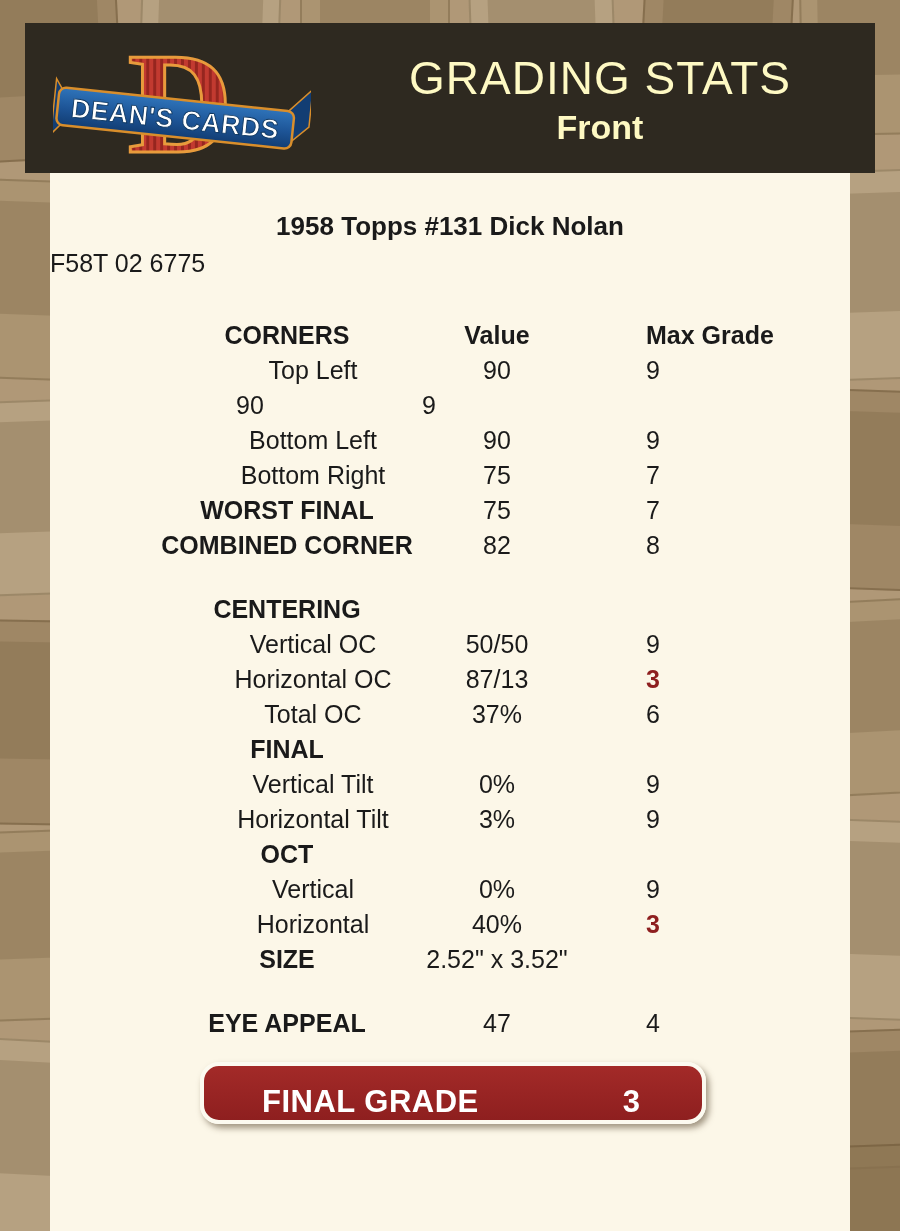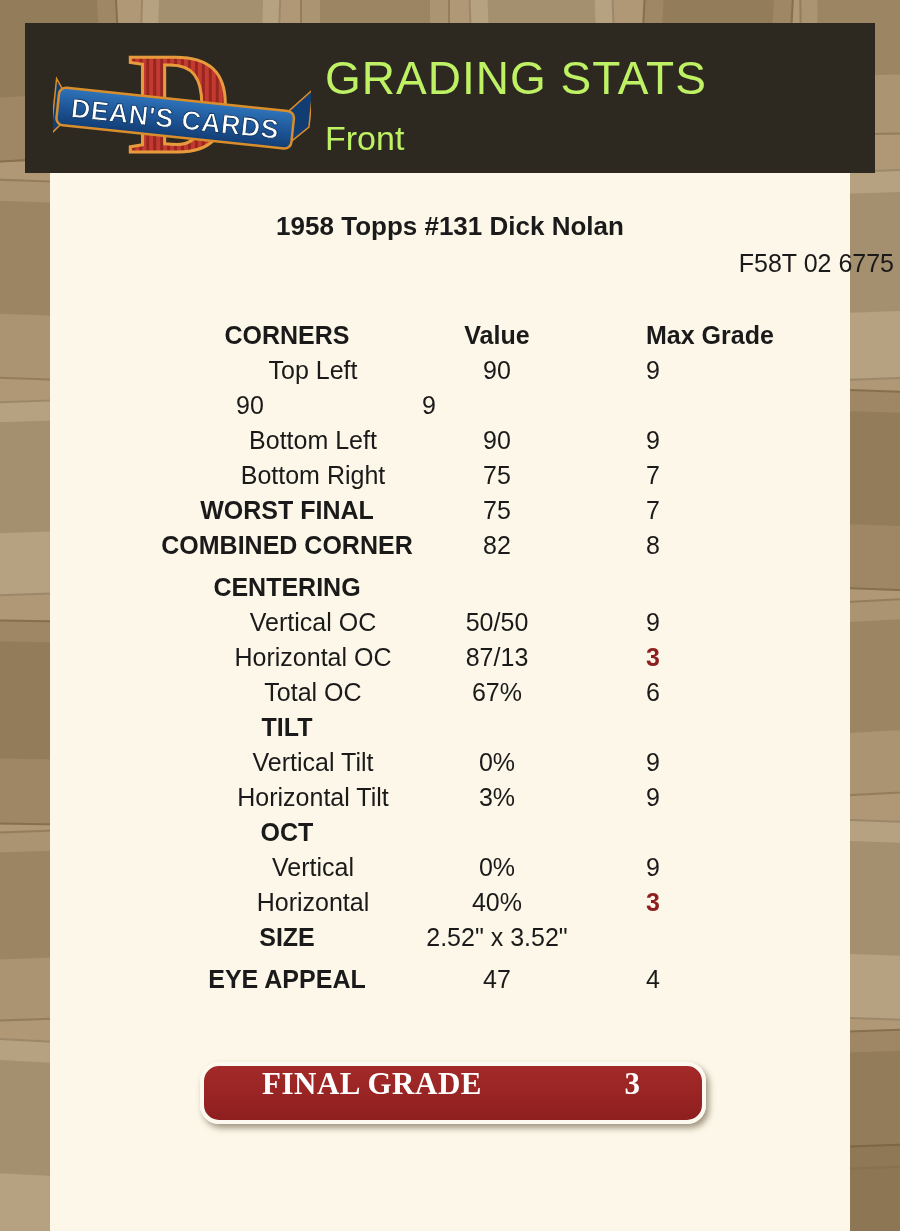--- a/index.html
+++ b/index.html
@@ -29,59 +29,59 @@
   
   .header {
     position:absolute; left:25px; top:23px; width:850px; height:150px;
     background:#2e2920; z-index:2;
     display:flex; align-items:flex-start;
   }
   .logo-wrap { width:300px; height:150px; flex:0 0 auto; position:relative; }
   .logo-wrap svg { position:absolute; left:28px; top:5px; }
 
   .header-text {
-    flex:1; color:#bef264;
+    flex:1; text-align:center; color:#fef9c3;
     padding-top:30px; 
   }
   .header-title { font-size:46px; font-weight:400; letter-spacing:1px; line-height:50px; }
-  .header-subtitle { font-size:34px; font-weight:400; line-height:44px; margin-top:13px; }
+  .header-subtitle { font-size:34px; font-weight:700; line-height:44px; margin-top:2px; }
 
   
   .panel {
     position:absolute; left:50px; top:173px; width:800px; height:1206px;
     background:#fcf7e8; z-index:1;
   }
   .card-title  { position:absolute; top:38px; width:100%; text-align:center;
                  font-size:26px; font-weight:bold; }
-  .card-serial { position:absolute; top:76px; width:100%; text-align:right;
-                 font-size:25px;margin-left:44px; }
+  .card-serial { position:absolute; top:76px; width:100%; text-align:left;
+                 font-size:25px; }
 
   .stats { position:absolute; left:102px; top:145px; width:646px; }
   .row {
     display:grid; grid-template-columns:270px 224px 152px;
     height:35px; line-height:35px; font-size:25px;
   }
-  .row.gap-before { margin-top:7px; }
+  .row.gap-before { margin-top:29px; }
   .cell-label  { text-align:center; white-space:nowrap; }
   .cell-value  { text-align:center; padding-right:74px; white-space:nowrap; }
   .cell-grade  { text-align:left; white-space:nowrap; }
   .row.head .cell-label, .row.head .cell-value, .row.head .cell-grade { font-weight:bold; }
   .row.bold .cell-label { font-weight:bold; }
   .row.indent .cell-label { padding-left:52px; }
   .cell-grade.alert { color:#8e1f1f; font-weight:bold; }
 
   
   .final-grade {
     position:absolute; left:150px; top:889px; width:506px; height:62px;
     background:linear-gradient(#a32a28,#8e1f1f);
     border:4px solid #fcfaf0; border-radius:19px;
     box-shadow:3px 4px 6px rgba(70,52,28,.5);
-    display:flex; align-items:flex-start; justify-content:space-between;
+    display:flex; align-items:flex-end; justify-content:space-between;
     padding:0 62px 0 58px;
-    color:#fff; cursor:pointer;font-family:Liberation Serif, serif;
+    color:#fff; cursor:pointer;
   }
   .final-grade .fg-label { font-size:31px; font-weight:bold; letter-spacing:.5px; }
   .final-grade .fg-value { font-size:31px; font-weight:bold; }
 </style>
 </head>
 <body>
 
 <div class="collage" id="collage">
     <div class="collage-card dark" style="left: -30px; top: -40px; width: 150px; height: 200px; transform: rotate(-3deg);">
       <div class="inner"></div>
@@ -229,25 +229,25 @@
           <span class="cell-value">50/50</span>
           <span class="cell-grade">9</span>
         </div>
         <div class="row indent">
           <span class="cell-label">Horizontal OC</span>
           <span class="cell-value">87/13</span>
           <span class="cell-grade alert">3</span>
         </div>
         <div class="row indent">
           <span class="cell-label">Total OC</span>
-          <span class="cell-value">67%</span>
+          <span class="cell-value">37%</span>
           <span class="cell-grade">6</span>
         </div>
         <div class="row bold">
-          <span class="cell-label">TILT</span>
+          <span class="cell-label">FINAL</span>
           <span class="cell-value"></span>
           <span class="cell-grade"></span>
         </div>
         <div class="row indent">
           <span class="cell-label">Vertical Tilt</span>
           <span class="cell-value">0%</span>
           <span class="cell-grade">9</span>
         </div>
         <div class="row indent">
           <span class="cell-label">Horizontal Tilt</span>

